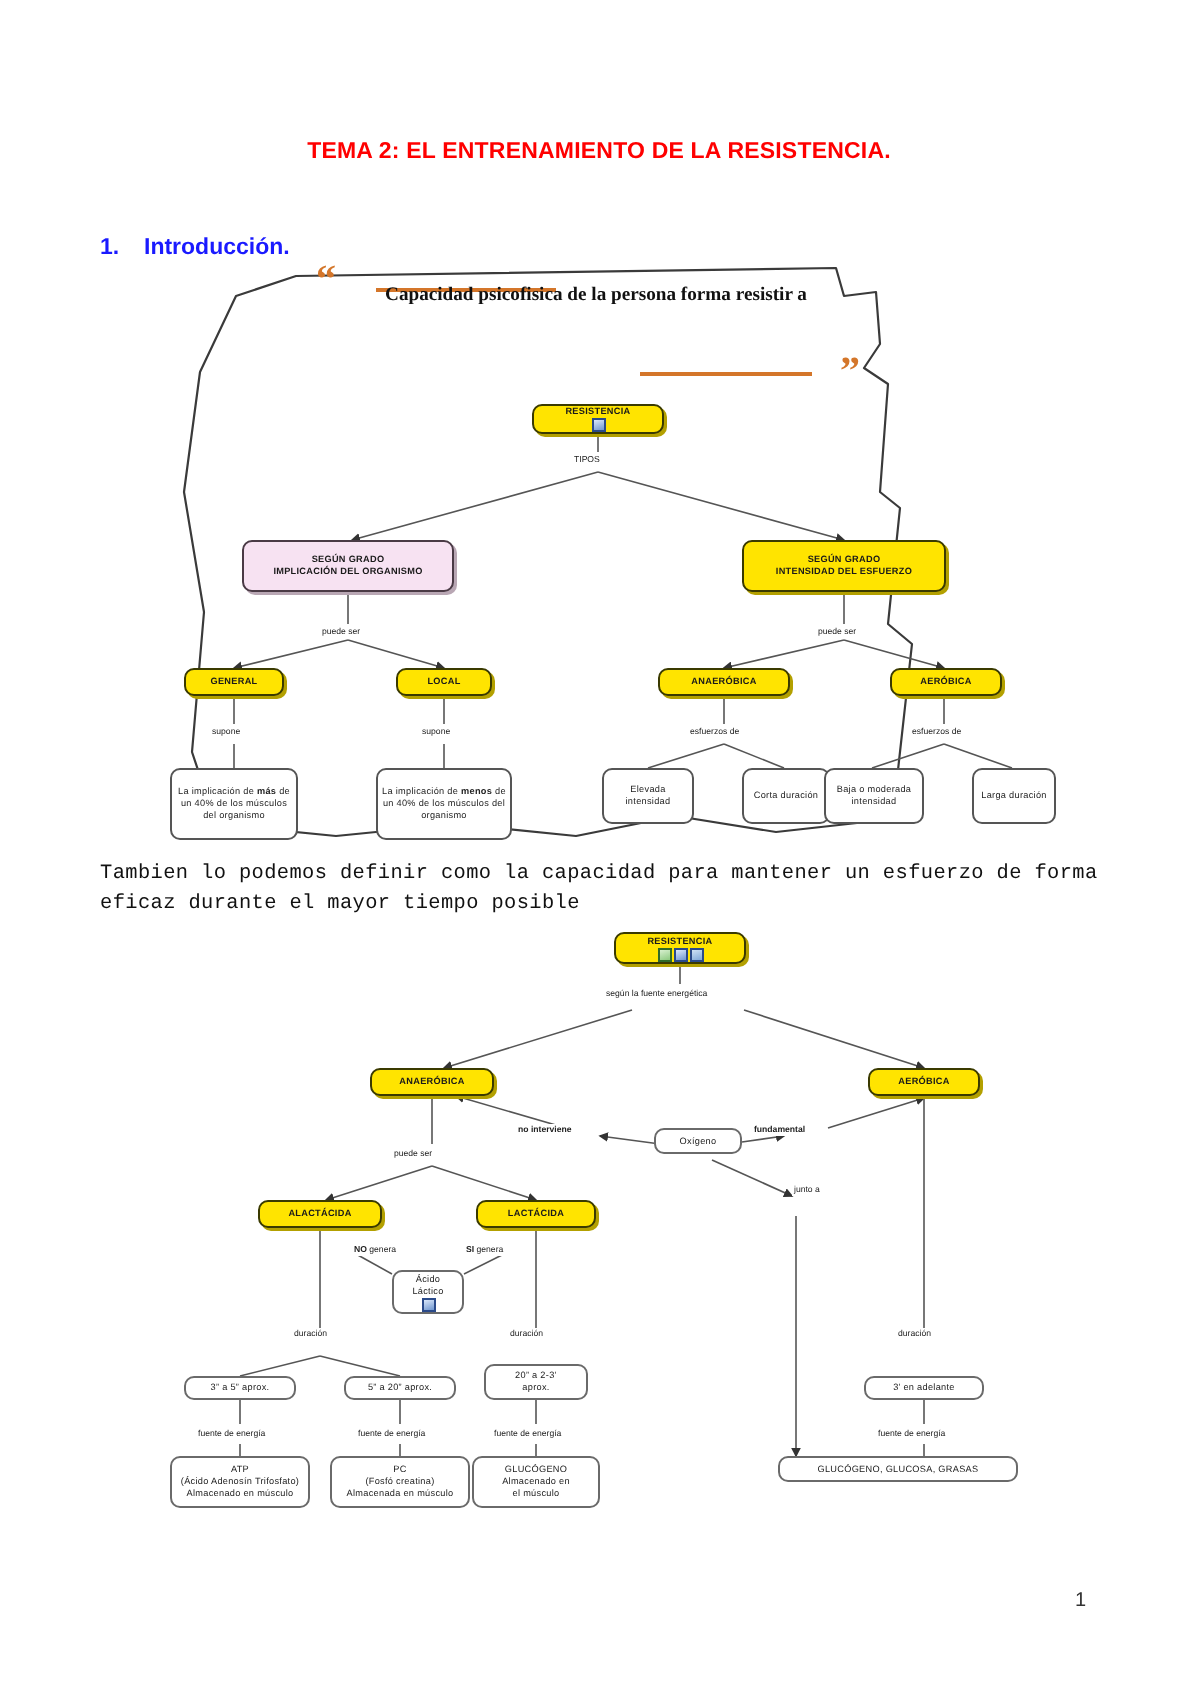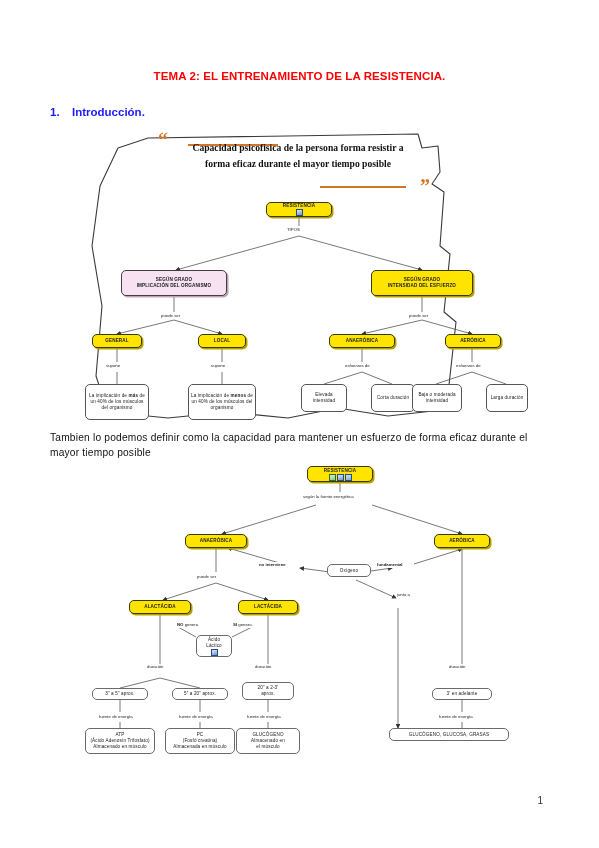--- a/index.html
+++ b/index.html
@@ -11,21 +11,21 @@
   }
   .page{position:absolute;inset:0;background:#ffffff;}
 
   
   .doc-title{
     position:absolute;top:70px;left:0;width:599px;text-align:center;
     color:#ff0000;font-weight:bold;font-size:11.5px;letter-spacing:.1px;
     font-family:"Liberation Sans", sans-serif;
   }
   .section-head{
-    position:absolute;top:106px;left:50px;
+    position:absolute;top:118px;left:50px;
     color:#1a1aff;font-weight:bold;font-size:11.5px;
   }
   .section-head .num{display:inline-block;width:22px;}
 
   
   .quote-wrap{position:absolute;left:88px;top:126px;width:430px;height:308px;}
   .quote-cloud{position:absolute;left:0;top:0;width:430px;height:308px;}
   .quote-text{
     position:absolute;left:40px;top:14px;width:340px;
     text-align:center;font-family:"Liberation Serif", serif;
@@ -78,21 +78,21 @@
   .node-stack{flex-direction:column;}
 
   .page-num{
     position:absolute;right:56px;bottom:42px;font-size:10px;color:#333;
     font-family:"Liberation Sans", sans-serif;
   }
 
   .para{
     position:absolute;left:50px;top:430px;width:500px;
     font-size:10.2px;line-height:15px;color:#111;
-    font-family:Liberation Sans, sans-serif;letter-spacing:.2px;
+    font-family:Liberation Mono, monospace;letter-spacing:.2px;
   }
 </style>
 </head>
 <body>
 
 <div class="page">
 
   <div class="doc-title">TEMA 2: EL ENTRENAMIENTO DE LA RESISTENCIA.</div>
 
   <div class="section-head">
@@ -104,21 +104,20 @@
       <path d="M60,12 L330,8 L334,22 L350,20 L352,46 L344,58 L356,66 L352,120 L362,128 L356,186
                L368,196 L360,268 L372,282 L300,290 L250,282 L200,292 L140,286 L80,292 L20,286
                L8,250 L14,180 L4,120 L12,60 L30,22 Z" fill="#ffffff" stroke="#3a3a3a" stroke-width="1.1" stroke-linejoin="round"></path>
     </svg>
 
     <div class="qmark open">“</div>
     <div class="uline" style="left:100px;top:18px;width:90px;"></div>
 
     <div class="quote-text">
       <div>Capacidad psicofisica de la persona forma resistir a</div>
-      <div>forma eficaz durante el mayor tiempo posible</div>
     </div>
 
     <div class="uline" style="left:232px;top:60px;width:86px;"></div>
     <div class="qmark close">”</div>
   </div>
 
   <div class="map">
     <svg width="599" height="848">
       <defs>
         <marker id="ah" markerWidth="6" markerHeight="6" refX="5" refY="3" orient="auto">

